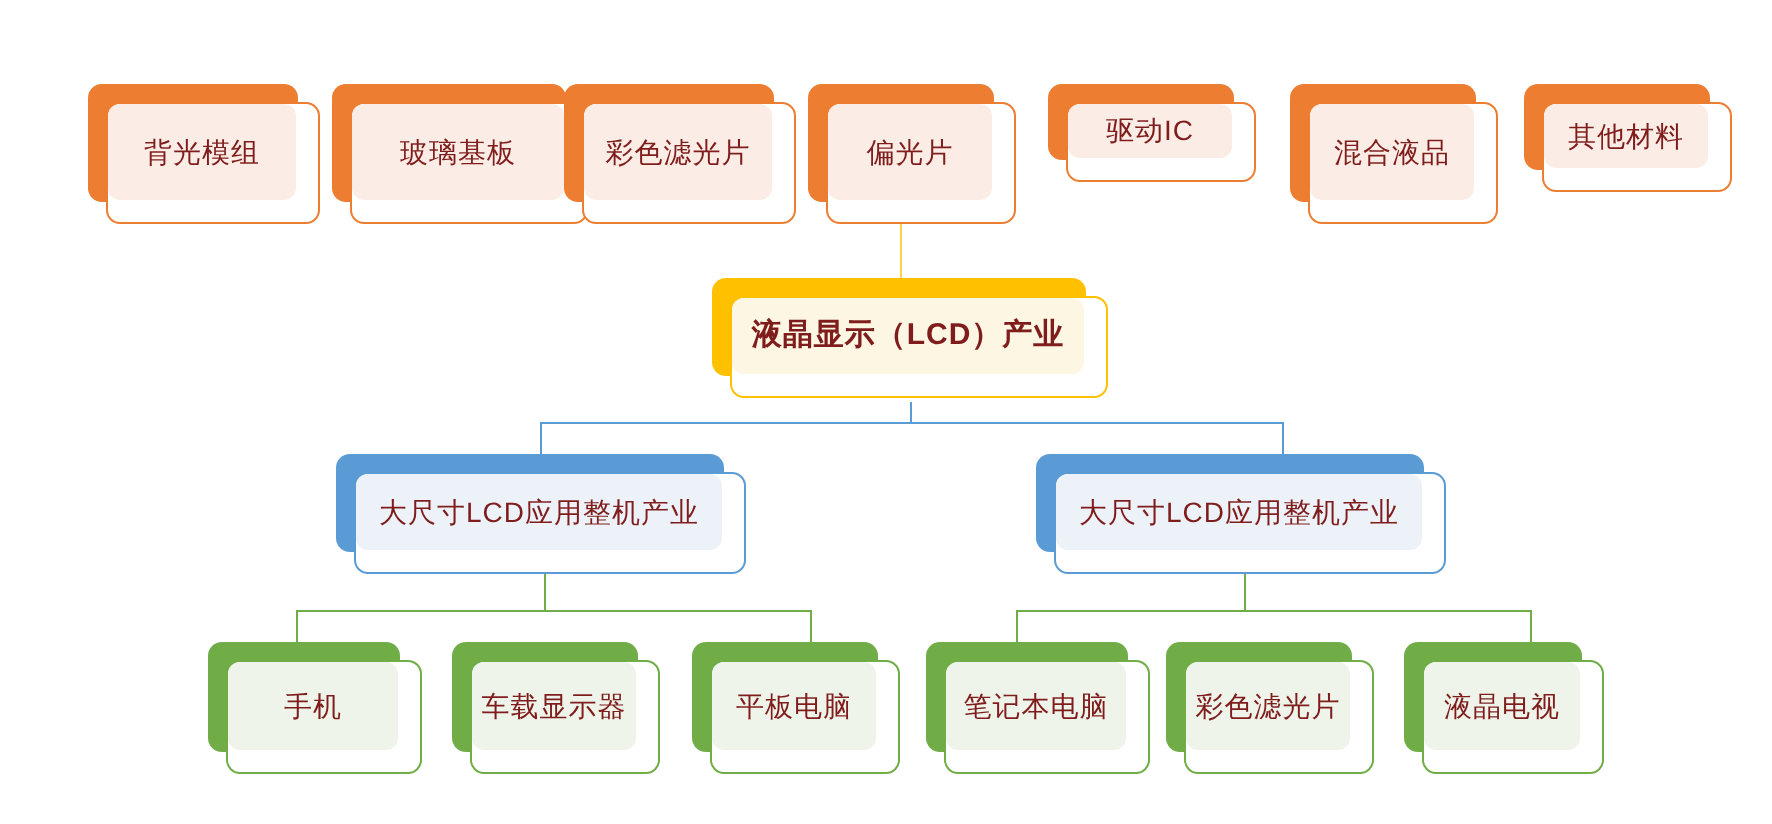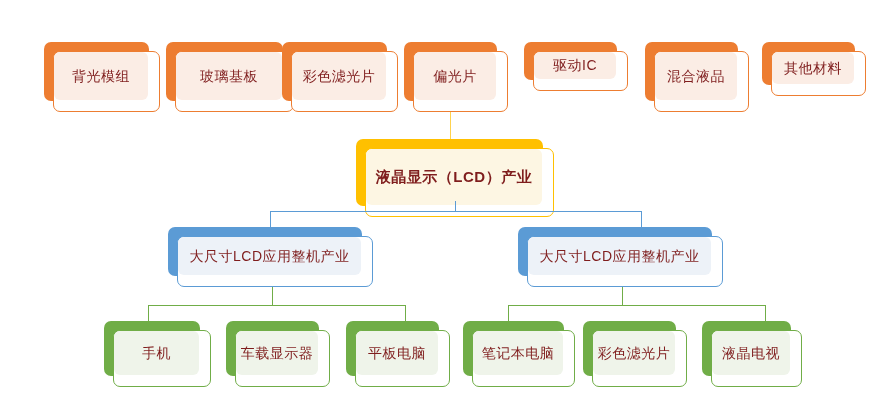--- a/index.html
+++ b/index.html
@@ -161,21 +161,21 @@
     <div class="backplate"></div>
     <div class="face">
       <div class="inner">
         <span class="label">其他材料</span>
       </div>
     </div>
   </div>
 
   <div class="conn v c-yellow" style="left:450px; top:112px; height:28px;"></div>
 
-  <div class="node tier-yellow" style="left:356px; top:139px; width:198px; height:78px;">
+  <div class="node tier-yellow" style="left:356px; top:139px; width:198px; height:60px;">
     <div class="backplate"></div>
     <div class="face">
       <div class="inner">
         <span class="label">液晶显示（LCD）产业</span>
       </div>
     </div>
   </div>
 
   <div class="conn v c-blue" style="left:455px; top:201px; height:10px;"></div>
   <div class="conn box c-blue" style="left:270px; top:211px; width:370px; height:16px;"></div>

